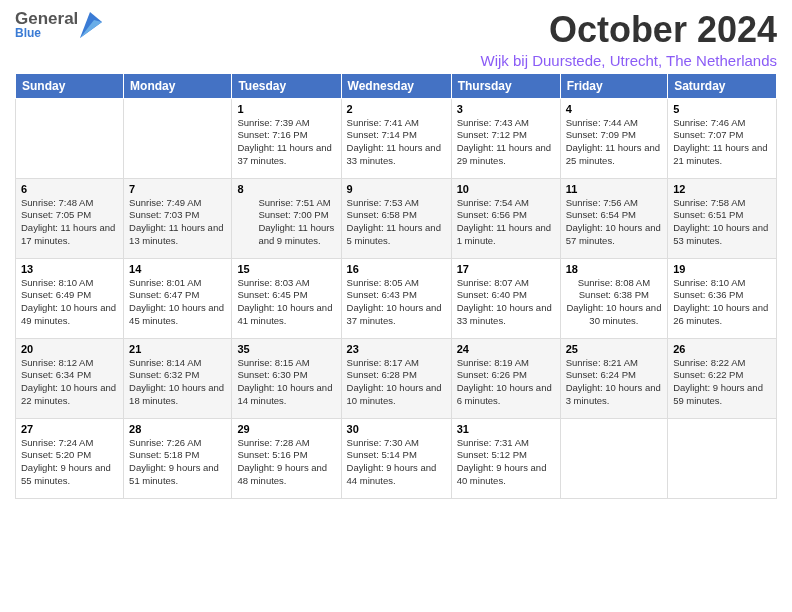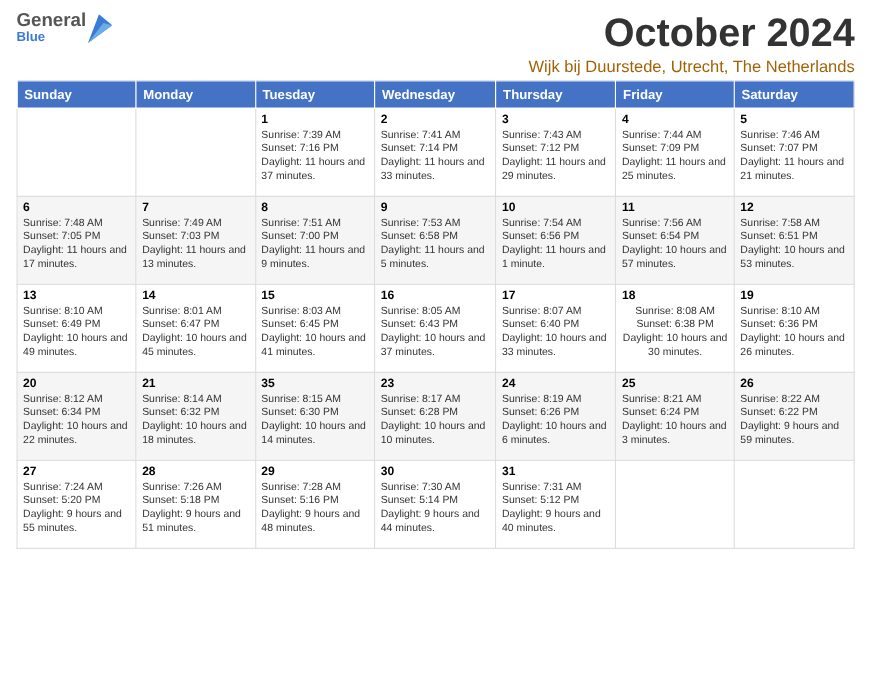--- a/index.html
+++ b/index.html
@@ -24,21 +24,21 @@
       text-align: right;
     }
     .month-title {
       font-size: 36px;
       font-weight: bold;
       color: #333;
       line-height: 1.1;
     }
     .location-title {
       font-size: 15px;
-      color: #a16207;
+      color: #8b5cf6;
       margin-top: 2px;
     }
     .calendar {
       width: 100%;
       border-collapse: collapse;
       font-size: 10.5px;
       padding-left: 48px;
     }
     .calendar th {
       background-color: #4472C4;
@@ -71,21 +71,21 @@
       font-size: 9.5px;
       color: #333;
       line-height: 1.35;
     }
     .empty-cell {
       background: #fff !important;
     }
     
     .logo-wrap {
       display: inline-flex;
-      align-items: flex-end;
+      align-items: center;
       position: relative;
     }
     .logo-text-wrap {
       display: flex;
       flex-direction: column;
       line-height: 1;
     }
     .logo-svg {
       margin-left: 2px;
       margin-top: 0px;
@@ -167,21 +167,21 @@
 Daylight: 11 hours and 17 minutes.</div>
           </td>
           <td>
             <span class="day-num">7</span>
             <div class="day-info" style="white-space: pre-line;">Sunrise: 7:49 AM
 Sunset: 7:03 PM
 Daylight: 11 hours and 13 minutes.</div>
           </td>
           <td>
             <span class="day-num">8</span>
-            <div class="day-info" style="white-space: pre-line;">Sunrise: 7:51 AM
+            <div class="day-info" style="white-space: pre-line; margin-left: 21px;">Sunrise: 7:51 AM
 Sunset: 7:00 PM
 Daylight: 11 hours and 9 minutes.</div>
           </td>
           <td>
             <span class="day-num">9</span>
             <div class="day-info" style="white-space: pre-line;">Sunrise: 7:53 AM
 Sunset: 6:58 PM
 Daylight: 11 hours and 5 minutes.</div>
           </td>
           <td>

